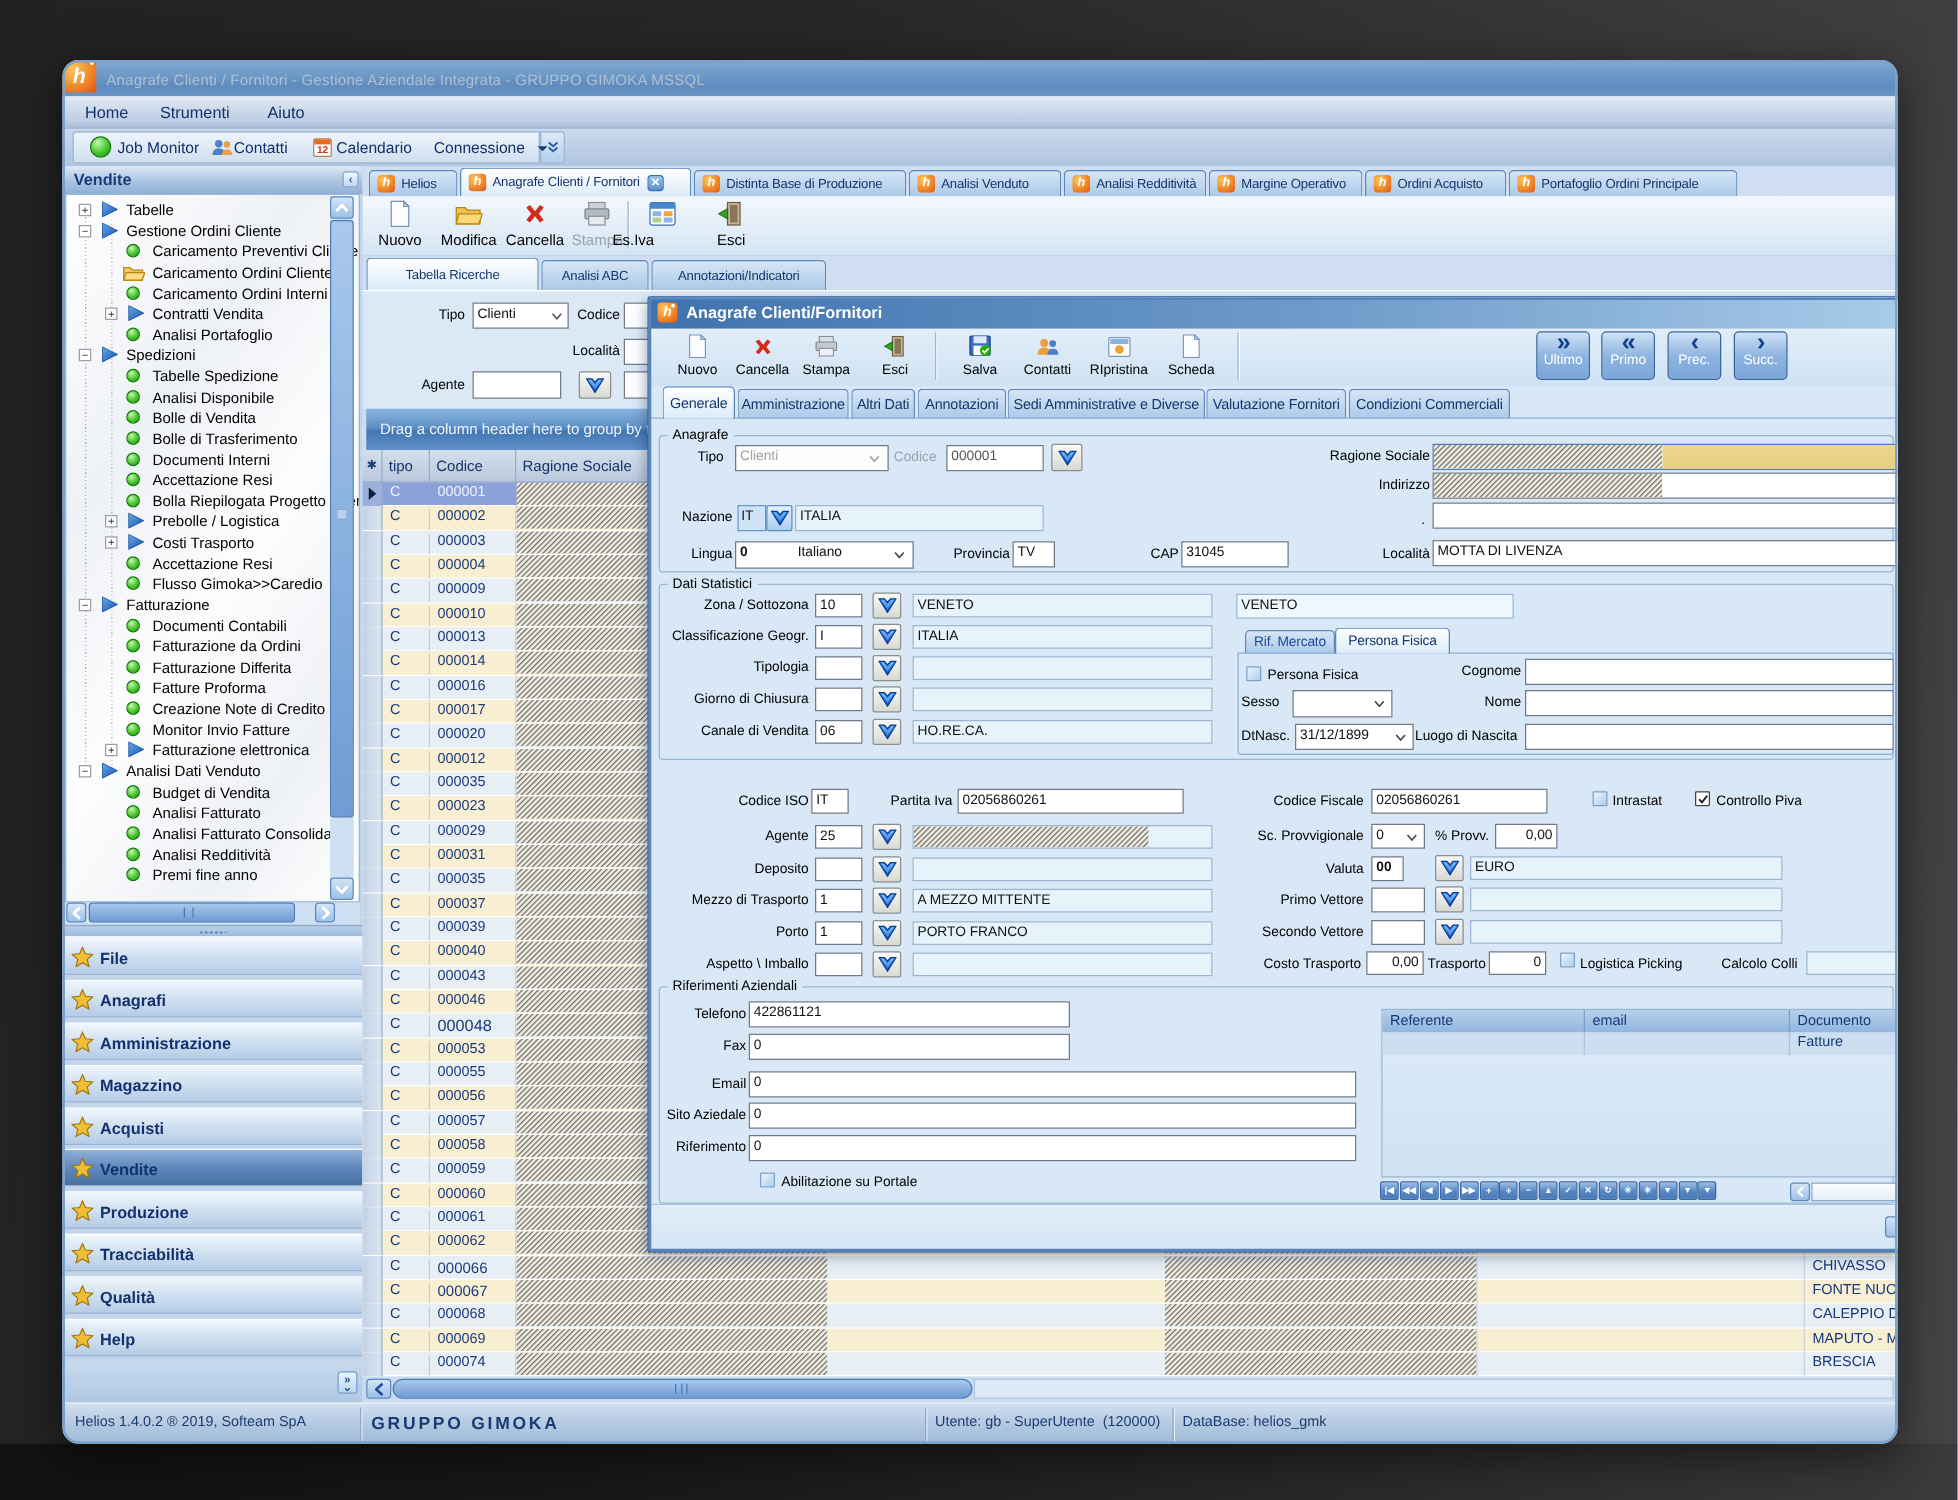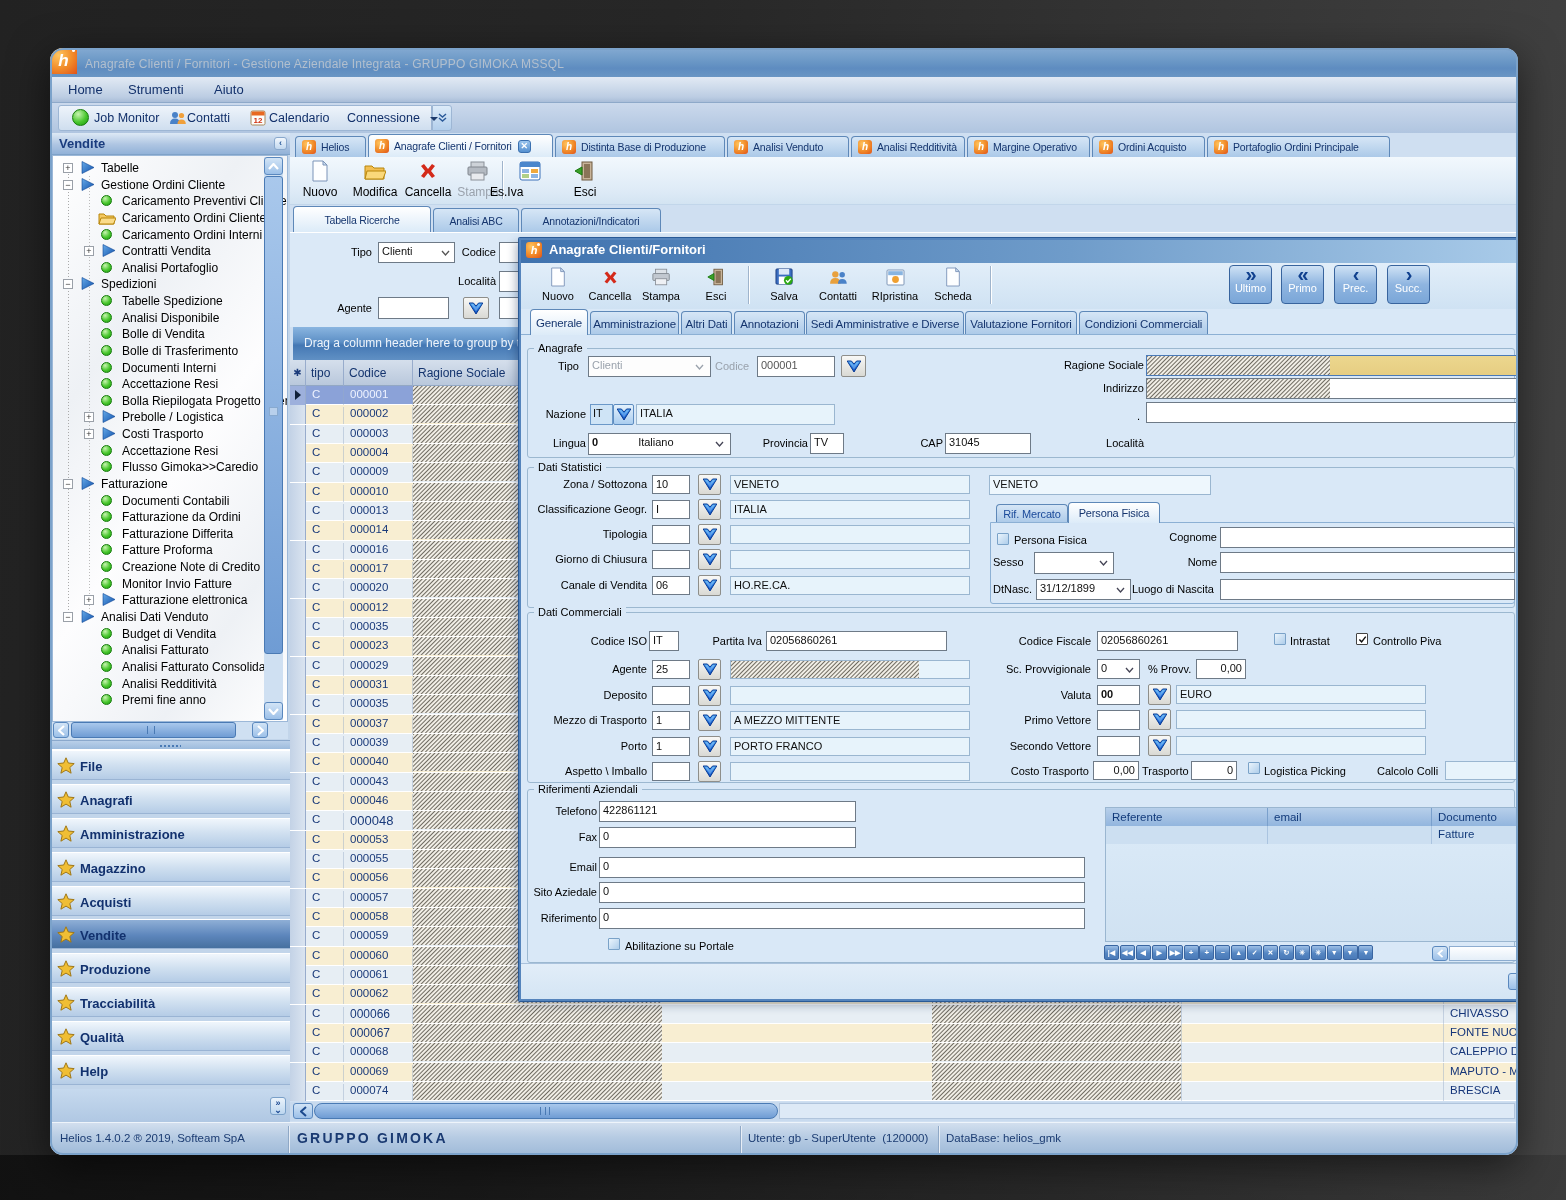--- a/index.html
+++ b/index.html
@@ -1258,23 +1258,20 @@
       <div class="tab" style="left:287px;top:73px;width:158px;height:24px;font-size:11.5px;justify-content:center">Sedi Amministrative e Diverse</div>
       <div class="tab" style="left:446px;top:73px;width:112px;height:24px;font-size:11.5px;justify-content:center">Valutazione Fornitori</div>
       <div class="tab" style="left:560px;top:73px;width:129px;height:24px;font-size:11.5px;justify-content:center">Condizioni Commerciali</div>
       <div class="ab" style="left:0;top:96px;width:1003px;height:1px;background:#8cb0d4"></div>
       <div class="fs" style="left:8px;top:110px;width:988px;height:110px">
         <b>Anagrafe</b>
       </div>
       <div class="fs" style="left:8px;top:229px;width:988px;height:141px">
         <b>Dati Statistici</b>
       </div>
-      <div class="fs" style="left:8px;top:374px;width:988px;height:171px">
-        <b>Dati Commerciali</b>
-      </div>
       <div class="fs" style="left:8px;top:551px;width:988px;height:174px">
         <b>Riferimenti Aziendali</b>
       </div>
       <div class="lab labr" style="left:20px;top:122px;width:40px;color:#000">Tipo</div>
       <div class="in" style="left:69px;top:118px;width:123px;height:21px;color:#9aa2ac;background:#fdfdfd;">Clienti</div>
       <svg class="ab" style="left:176px;top:126px" width="9" height="6" viewBox="0 0 9 6">
         <path d="M1 1 L4.5 5 L8 1" fill="none" stroke="#9aa2ac" stroke-width="1.3"></path>
       </svg>
       <div class="lab" style="left:196px;top:122px;color:#9aa2ac">Codice</div>
       <div class="in" style="left:238px;top:118px;width:78px;height:21px;color:#555;">000001</div>
@@ -1318,20 +1315,21 @@
               <stop offset=".5" stop-color="#1b74e0"></stop>
               <stop offset="1" stop-color="#0a46b4"></stop>
             </linearGradient>
           </defs>
           <path d="M1.2 1 L5.4 1 L8 4 L10.6 1 L14.8 1 L8 12 Z" fill="url(#cg)" stroke="#0a3a96" stroke-width="1" stroke-linejoin="round"></path>
           <path d="M3.4 2.2 L5 2.2 L8 5.6 L11 2.2 L12.6 2.2 L8 9.4 Z" fill="rgba(255,255,255,.28)"></path>
         </svg>
       </div>
       <div class="in inp" style="left:117px;top:166px;width:199px;height:21px;">ITALIA</div>
       <div class="lab labr" style="left:560px;top:199px;width:65px;color:#000">Località</div>
+      <div class="in" style="left:627px;top:194px;width:376px;height:21px;">MOTTA DI LIVENZA</div>
       <div class="lab labr" style="left:20px;top:199px;width:47px;color:#000">Lingua</div>
       <div class="in" style="left:69px;top:195px;width:143px;height:22px;"><b>0</b><span style="margin-left:40px">Italiano</span></div>
       <svg class="ab" style="left:196px;top:203px" width="9" height="6" viewBox="0 0 9 6">
         <path d="M1 1 L4.5 5 L8 1" fill="none" stroke="#445" stroke-width="1.3"></path>
       </svg>
       <div class="lab labr" style="left:239px;top:199px;width:50px;color:#000">Provincia</div>
       <div class="in" style="left:291px;top:195px;width:34px;height:21px;">TV</div>
       <div class="lab labr" style="left:395px;top:199px;width:29px;color:#000">CAP</div>
       <div class="in" style="left:426px;top:195px;width:86px;height:21px;">31045</div>
       <div class="lab labr" style="left:8px;top:240px;width:120px;color:#000">Zona / Sottozona</div>
@@ -1536,21 +1534,21 @@
       </div>
       <div class="in inp" style="left:211px;top:524px;width:240px;height:19px;"></div>
       <div class="lab labr" style="left:482px;top:425px;width:90px;color:#000">Sc. Provvigionale</div>
       <div class="in" style="left:578px;top:421px;width:43px;height:20px;">0</div>
       <svg class="ab" style="left:606px;top:429px" width="9" height="6" viewBox="0 0 9 6">
         <path d="M1 1 L4.5 5 L8 1" fill="none" stroke="#445" stroke-width="1.3"></path>
       </svg>
       <div class="lab" style="left:629px;top:425px;width:42px;color:#000">% Provv.</div>
       <div class="in" style="left:677px;top:421px;width:50px;height:20px;text-align:right;">0,00</div>
       <div class="lab labr" style="left:492px;top:451px;width:80px;color:#000">Valuta</div>
-      <div class="in" style="left:578px;top:447px;width:43px;height:20px;font-weight:bold;">00</div>
+      <div class="in" style="left:578px;top:447px;width:26px;height:20px;font-weight:bold;">00</div>
       <div class="chev" style="left:629px;top:446px;width:23px;height:21px">
         <svg width="16" height="13" viewBox="0 0 16 13">
           <defs>
             <linearGradient id="cg" x1="0" y1="0" x2="0" y2="1">
               <stop offset="0" stop-color="#55b0f5"></stop>
               <stop offset=".5" stop-color="#1b74e0"></stop>
               <stop offset="1" stop-color="#0a46b4"></stop>
             </linearGradient>
           </defs>
           <path d="M1.2 1 L5.4 1 L8 4 L10.6 1 L14.8 1 L8 12 Z" fill="url(#cg)" stroke="#0a3a96" stroke-width="1" stroke-linejoin="round"></path>

